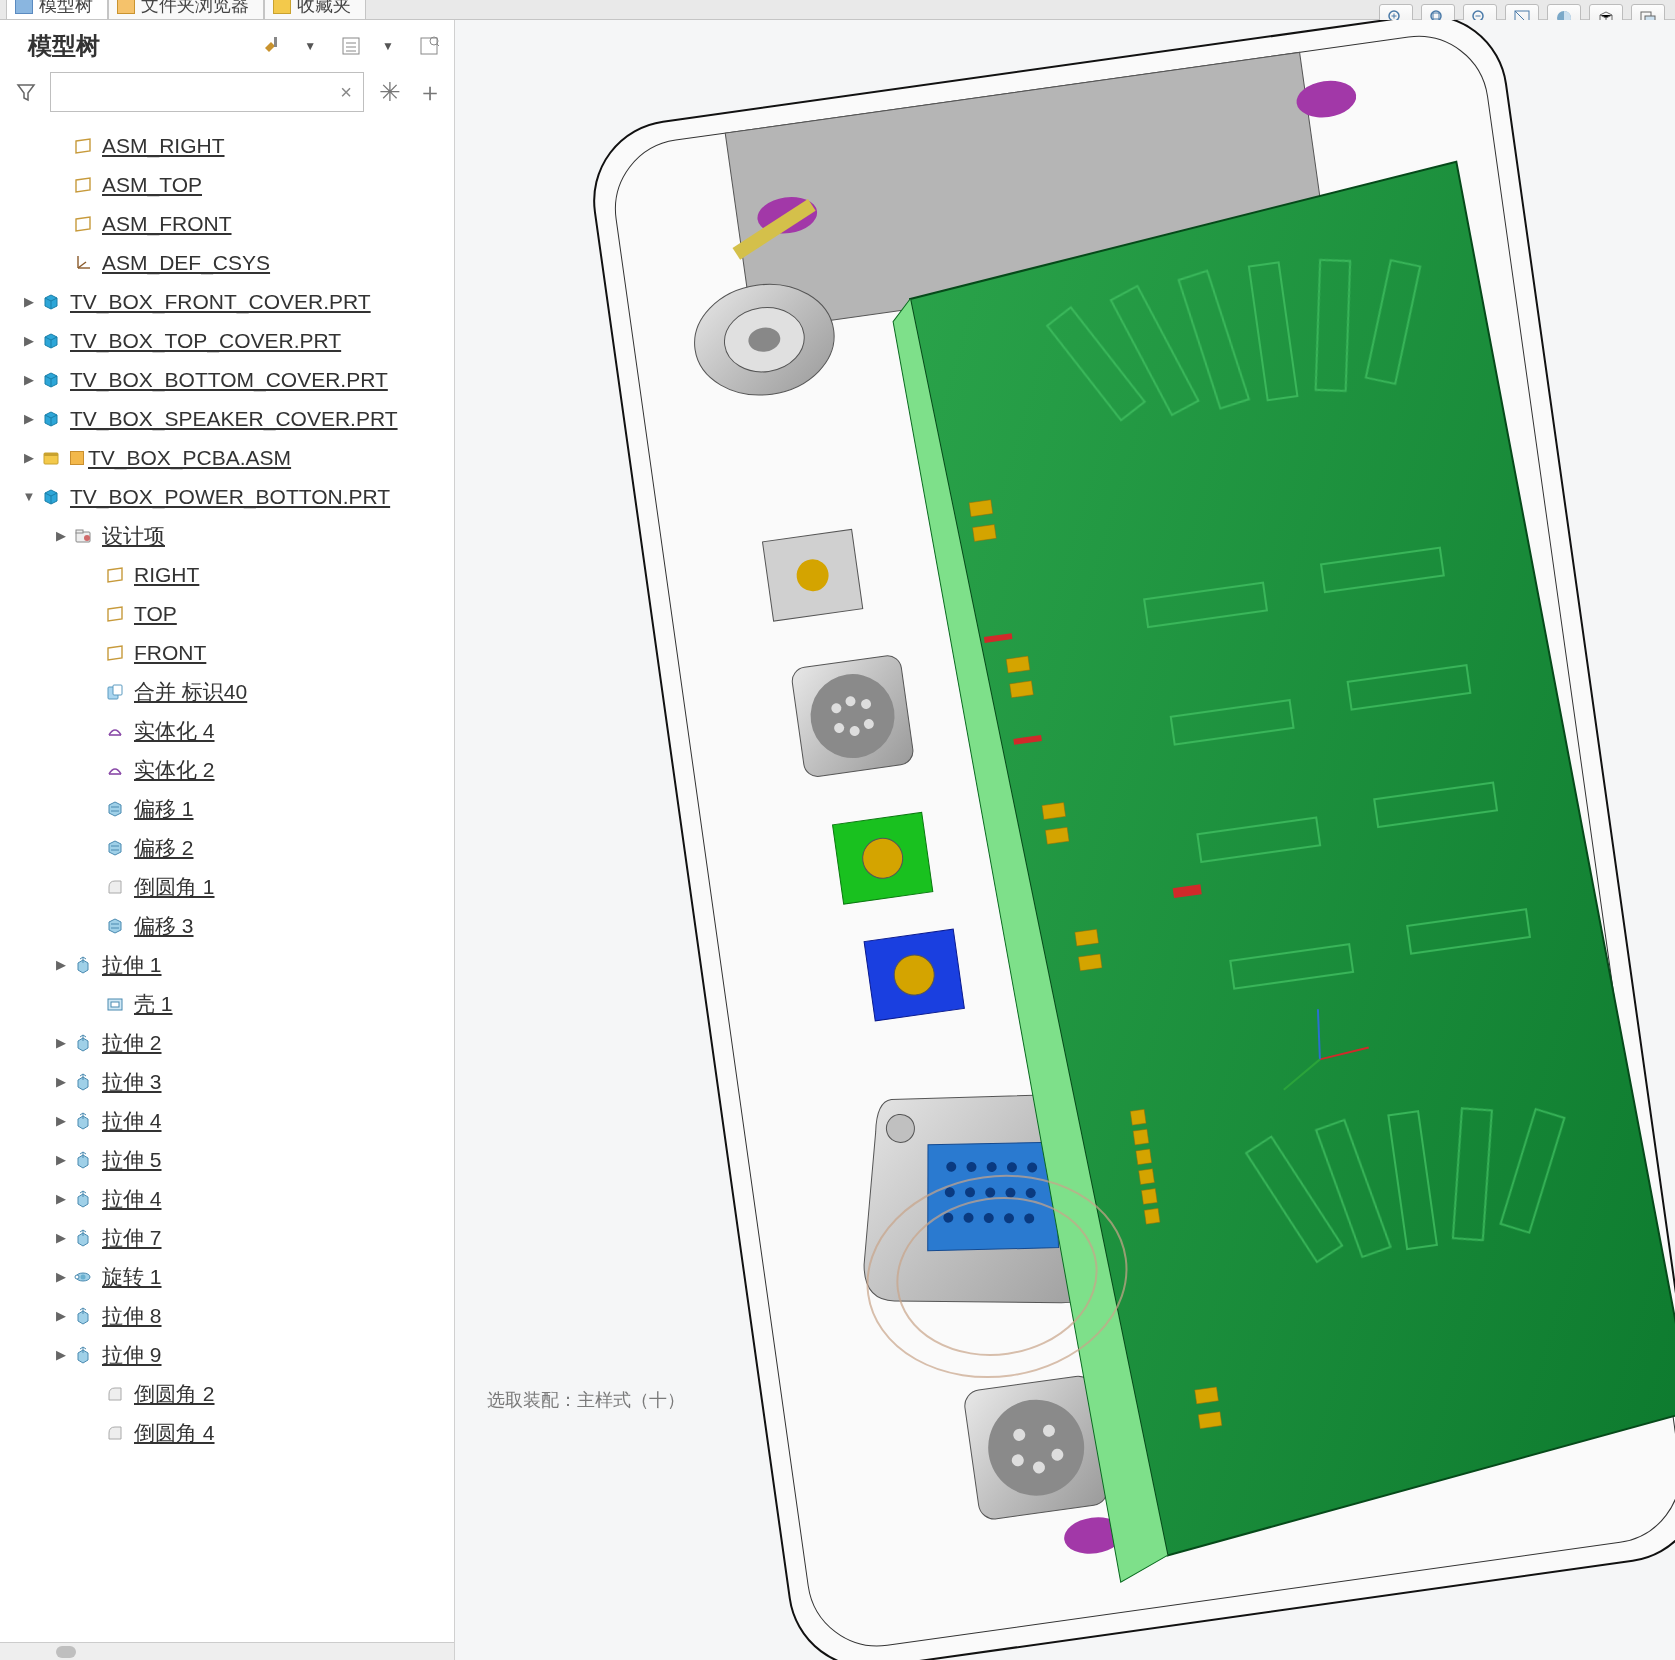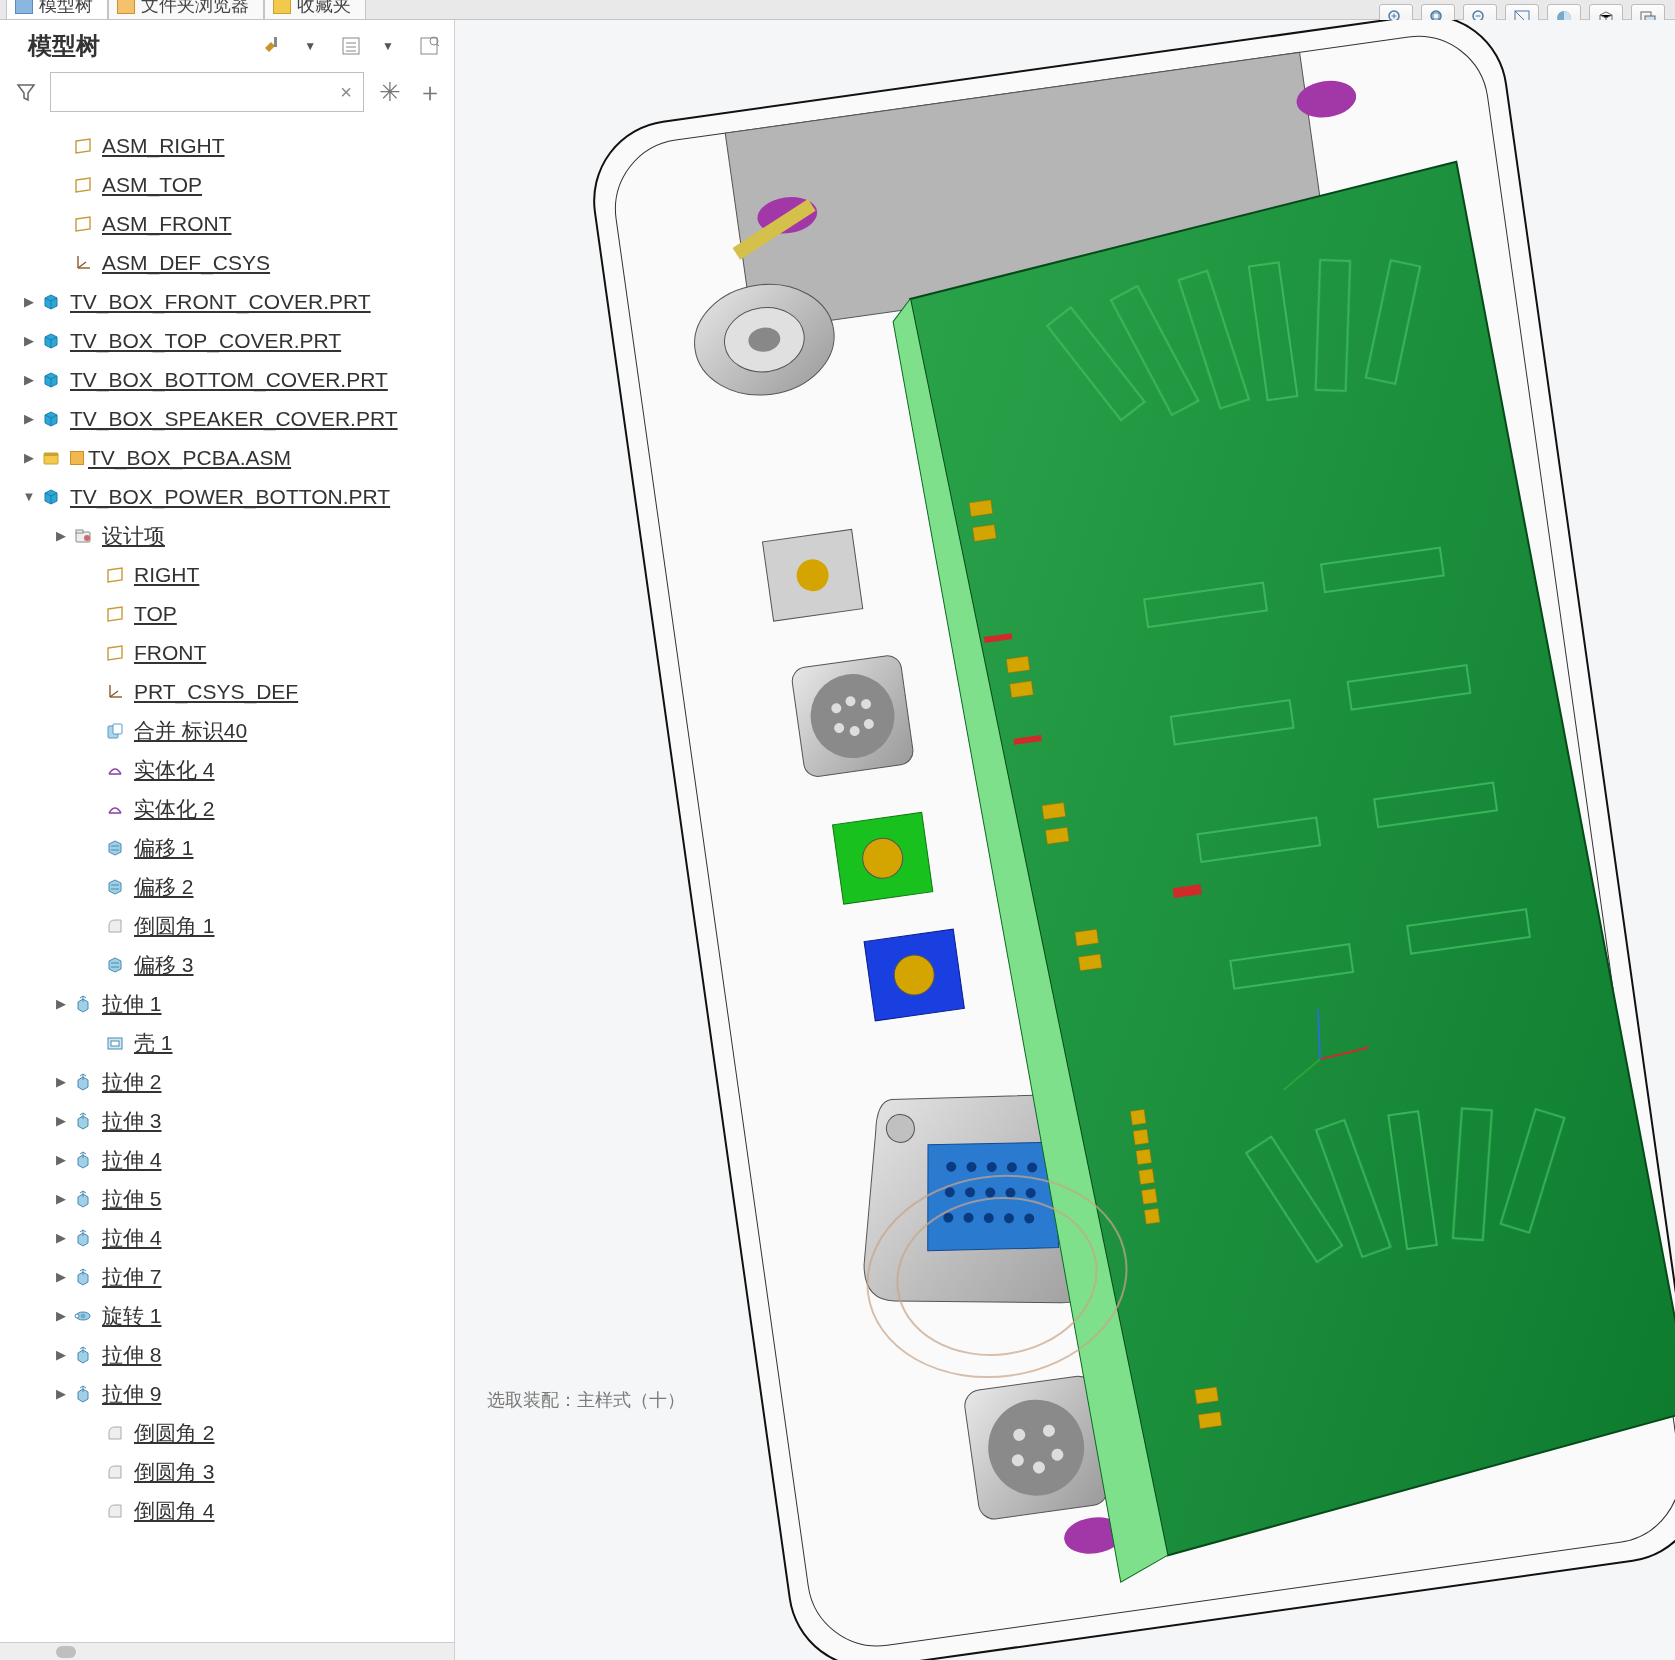--- a/index.html
+++ b/index.html
@@ -416,30 +416,20 @@
                 <use href="#i-plane"></use>
               </svg>
             </span>
             <span class="row-label">FRONT</span>
           </div>
           <div class="tree-row">
             <span class="indent" style="width: 82px;"></span>
             <span class="expander empty" style="font-size: 13px;">▶</span>
             <span class="row-icon">
               <svg>
-                <use href="#i-csys"></use>
-              </svg>
-            </span>
-            <span class="row-label">PRT_CSYS_DEF</span>
-          </div>
-          <div class="tree-row">
-            <span class="indent" style="width: 82px;"></span>
-            <span class="expander empty" style="font-size: 13px;">▶</span>
-            <span class="row-icon">
-              <svg>
                 <use href="#i-merge"></use>
               </svg>
             </span>
             <span class="row-label">合并 标识40</span>
           </div>
           <div class="tree-row">
             <span class="indent" style="width: 82px;"></span>
             <span class="expander empty" style="font-size: 13px;">▶</span>
             <span class="row-icon">
               <svg>
@@ -610,30 +600,20 @@
           </div>
           <div class="tree-row">
             <span class="indent" style="width: 82px;"></span>
             <span class="expander empty" style="font-size: 13px;">▶</span>
             <span class="row-icon">
               <svg>
                 <use href="#i-round"></use>
               </svg>
             </span>
             <span class="row-label">倒圆角 2</span>
-          </div>
-          <div class="tree-row">
-            <span class="indent" style="width: 82px;"></span>
-            <span class="expander empty" style="font-size: 13px;">▶</span>
-            <span class="row-icon">
-              <svg>
-                <use href="#i-round"></use>
-              </svg>
-            </span>
-            <span class="row-label">倒圆角 3</span>
           </div>
           <div class="tree-row">
             <span class="indent" style="width: 82px;"></span>
             <span class="expander empty" style="font-size: 13px;">▶</span>
             <span class="row-icon">
               <svg>
                 <use href="#i-round"></use>
               </svg>
             </span>
             <span class="row-label">倒圆角 4</span>

